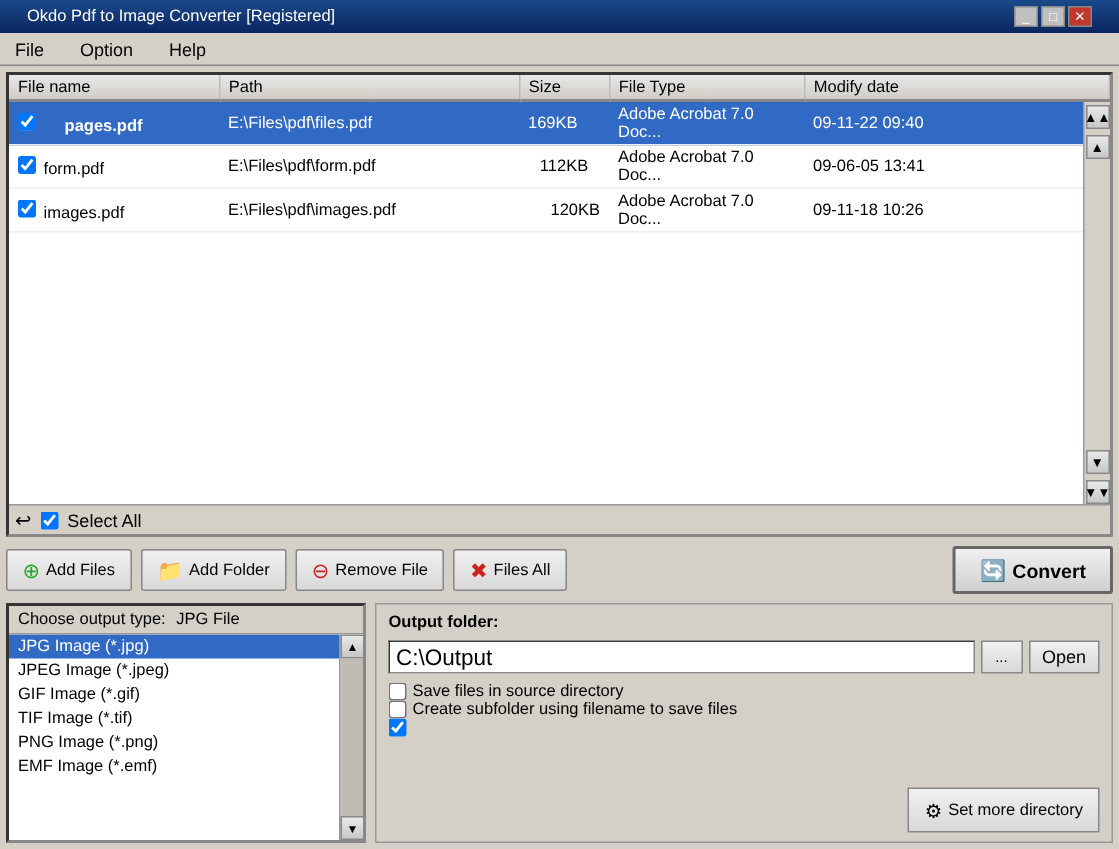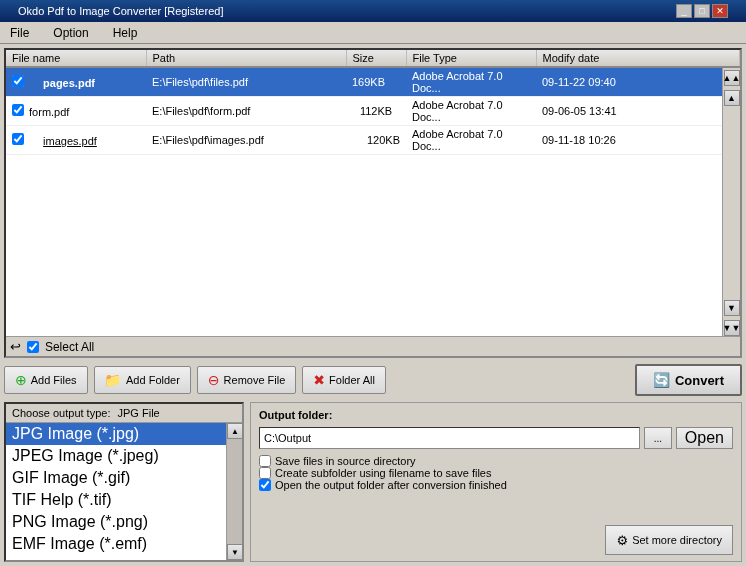--- a/index.html
+++ b/index.html
@@ -175,21 +175,21 @@
       flex-direction: column;
     }
     .output-type-label {
       padding: 3px 6px;
       font-size: 11px;
       background: #d4d0c8;
       border-bottom: 1px solid #999;
     }
     .output-list-item {
       padding: 2px 6px;
-      font-size: 16px;
+      font-size: 11px;
       cursor: pointer;
     }
     .output-list-item.selected { background: #316ac5; color: white; }
 
     
     .output-folder-panel {
       flex: 1;
       background: #d4d0c8;
       border: 1px solid #999;
       padding: 6px 8px;
@@ -204,41 +204,41 @@
     .folder-row {
       display: flex;
       align-items: center;
       gap: 4px;
     }
     .folder-input {
       flex: 1;
       height: 22px;
       border: 1px inset #888;
       padding: 2px 4px;
-      font-size: 11px;
+      font-size: 15px;
       background: white;
     }
     .folder-browse-btn {
       width: 28px;
       height: 22px;
       border: 1px solid #888;
       background: linear-gradient(to bottom, #f0f0f0, #d8d8d8);
       cursor: pointer;
       font-size: 10px;
       display: flex;
       align-items: center;
       justify-content: center;
     }
     .folder-open-btn {
       height: 22px;
       padding: 0 8px;
       border: 1px solid #888;
       background: linear-gradient(to bottom, #f0f0f0, #d8d8d8);
       cursor: pointer;
-      font-size: 16px;
+      font-size: 12px;
     }
 
     .checkbox-row {
       display: flex;
       align-items: flex-start;
       gap: 4px;
       font-size: 11px;
     }
 
     .set-params-btn {
@@ -376,21 +376,21 @@
         <span style="margin-left:2px;">form.pdf</span>
       </td>
       <td>E:\Files\pdf\form.pdf</td>
       <td style="text-align:center;">112KB</td>
       <td>Adobe Acrobat 7.0 Doc...</td>
       <td>09-06-05 13:41</td>
     </tr>
                 <tr>
       <td>
         <input type="checkbox" checked="" style="">
-        <span style="margin-left:16px;text-decoration:underline;">images.pdf</span>
+        <span style="margin-left:2px;">images.pdf</span>
       </td>
       <td>E:\Files\pdf\images.pdf</td>
       <td style="text-align:right;">120KB</td>
       <td>Adobe Acrobat 7.0 Doc...</td>
       <td>09-11-18 10:26</td>
     </tr>
               </tbody>
           </table>
         </div>
 
@@ -421,42 +421,42 @@
     <button class="btn">
       <span class="icon-folder">📁</span>
       <span>Add Folder</span>
     </button>
     <button class="btn">
       <span class="icon-remove">⊖</span>
       <span>Remove File</span>
     </button>
     <button class="btn">
       <span class="icon-removeall">✖</span>
-      <span>Folder All</span>
+      <span>Files All</span>
     </button>
     <button class="btn btn-convert">
       <span class="icon-convert">🔄</span>
       <span>Convert</span>
     </button>
   </div>
 
   <div class="bottom-section">
 
     <div class="output-type-panel">
       <div class="output-type-label">
         <span>Choose output type:</span>
         <span style="margin-left:4px;">JPG File</span>
       </div>
       <div class="output-list-area">
         <div class="list-items-scroll" id="output-list">
 
         <div class="output-list-item selected">JPG Image (*.jpg)</div>
             <div class="output-list-item">JPEG Image (*.jpeg)</div>
             <div class="output-list-item">GIF Image (*.gif)</div>
-            <div class="output-list-item">TIF Help (*.tif)</div>
+            <div class="output-list-item">TIF Image (*.tif)</div>
             <div class="output-list-item">PNG Image (*.png)</div>
             <div class="output-list-item">EMF Image (*.emf)</div>
           </div>
         <div class="list-scroll-track">
           <div class="scroll-track-btn">▲</div>
           <div class="scroll-track-thumb"></div>
           <div class="scroll-track-btn">▼</div>
         </div>
       </div>
     </div>
@@ -475,21 +475,20 @@
       <div class="checkbox-row">
       <input type="checkbox" id="cb_save_source" style="">
       <label for="cb_save_source">Save files in source directory</label>
     </div>
           <div class="checkbox-row">
       <input type="checkbox" id="cb_create_subfolder" style="">
       <label for="cb_create_subfolder">Create subfolder using filename to save files</label>
     </div>
           <div class="checkbox-row">
       <input type="checkbox" id="cb_open_after" checked="" style="">
-      <label for="cb_open_after">Open the output folder after conversion finished</label>
     </div>
         </div>
 
       <button class="set-params-btn">
         <span class="gear-icon">⚙</span>
         <span>Set more directory</span>
       </button>
     </div>
 
   </div>

